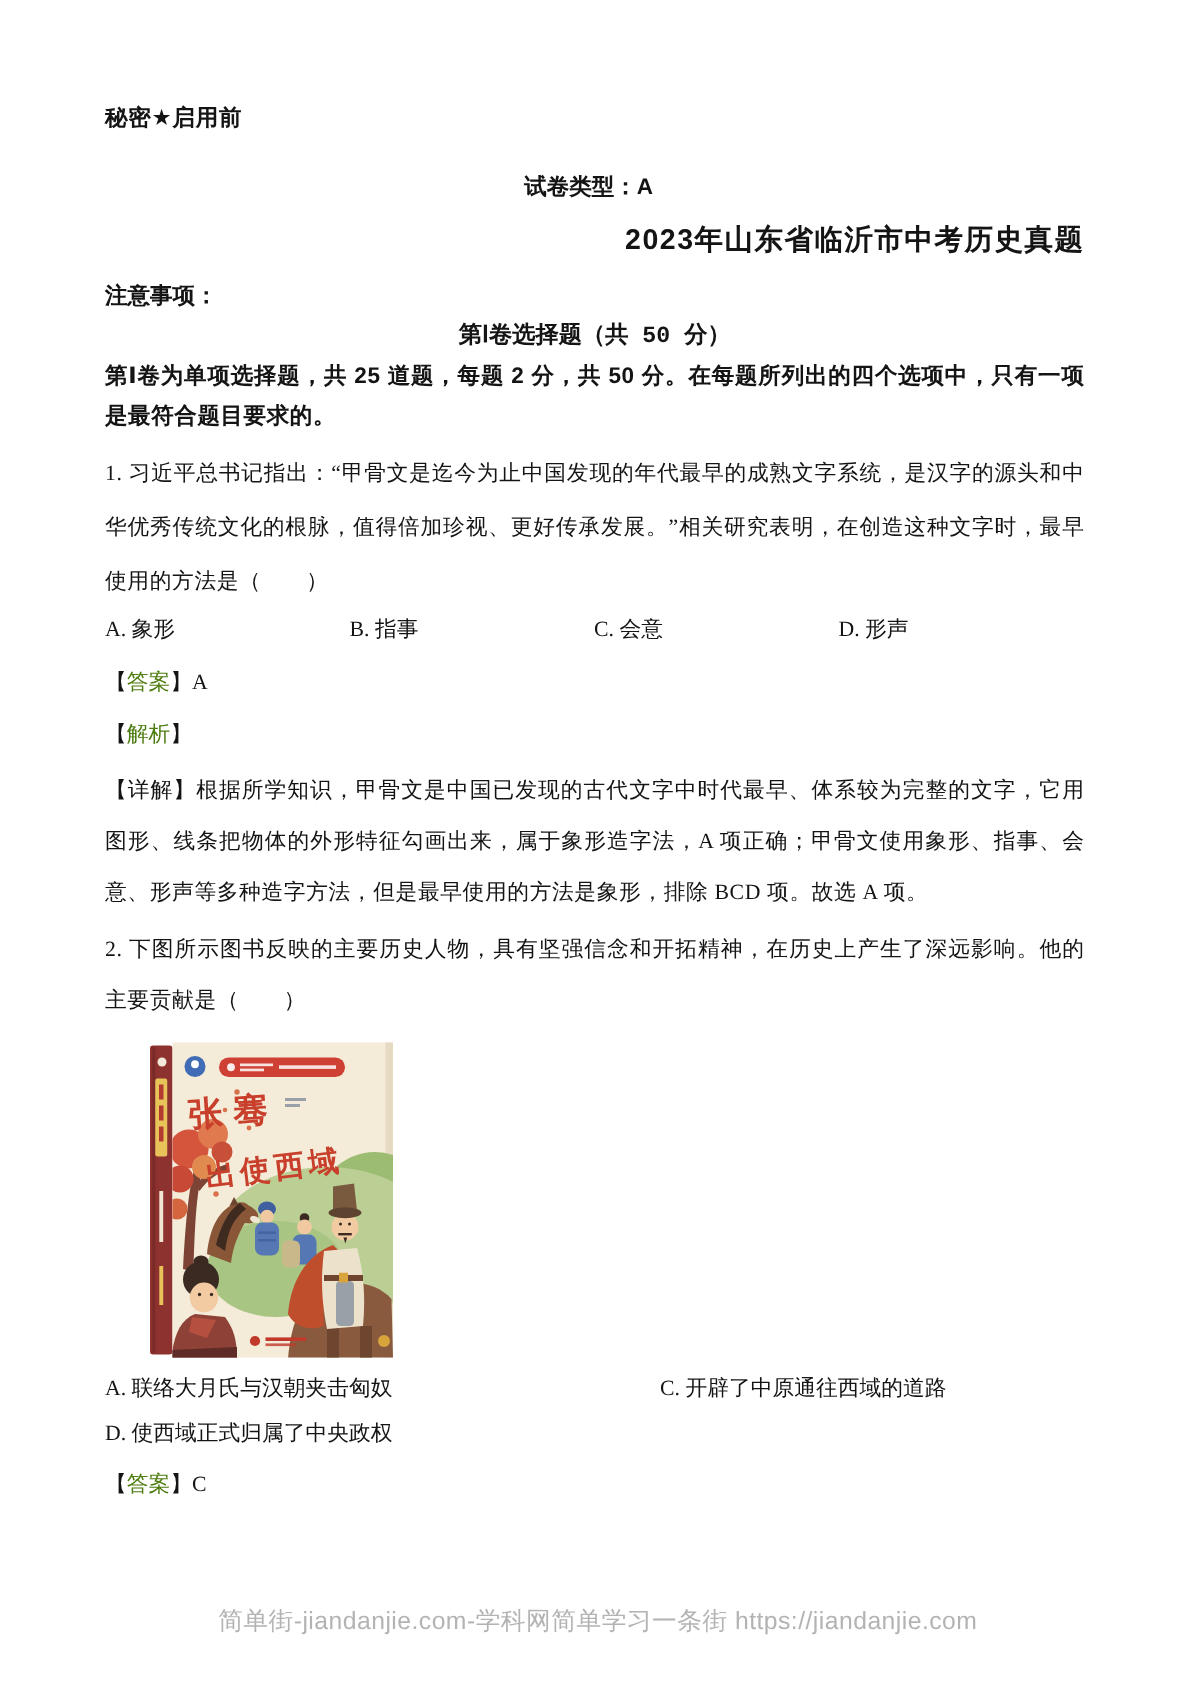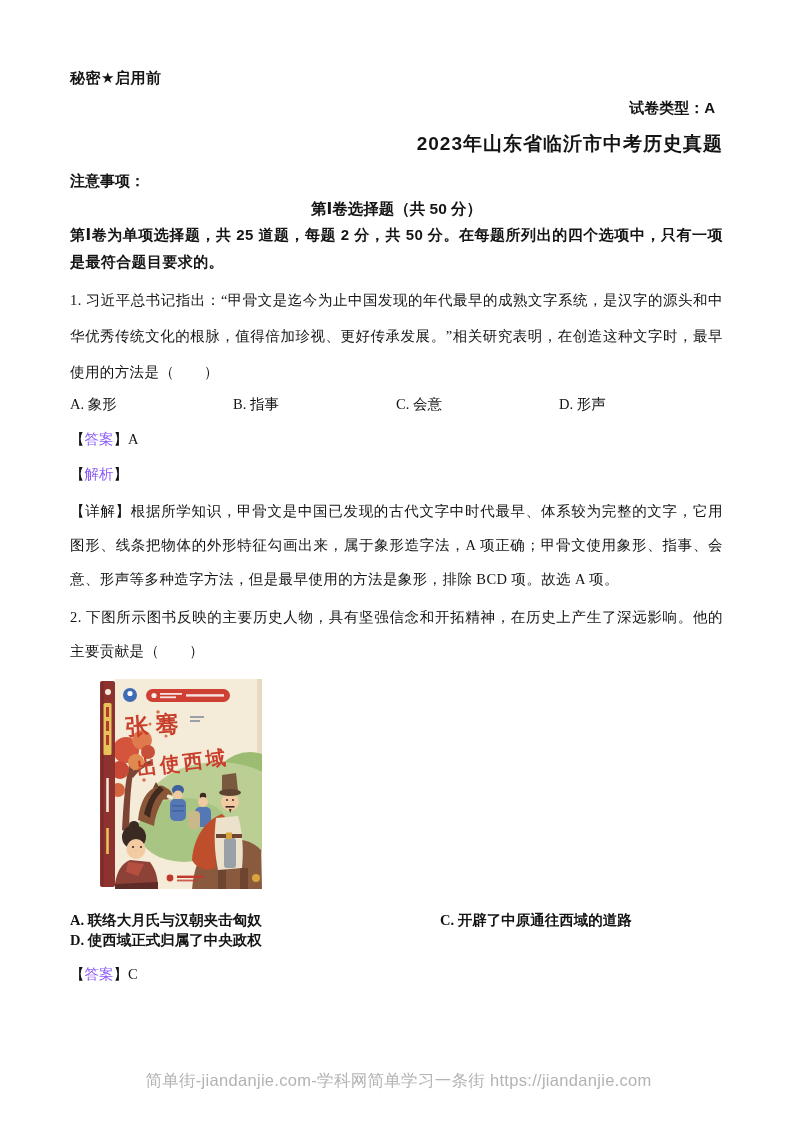--- a/index.html
+++ b/index.html
@@ -3,43 +3,43 @@
 <meta charset="utf-8">
 <style>
   * { margin:0; padding:0; box-sizing:border-box; }
   html,body { width:793px; height:1122px; background:#ffffff; }
   body { font-family:"Liberation Serif","DejaVu Serif",serif; color:#141414; }
   .page { position:relative; width:793px; height:1122px; overflow:hidden; padding:58px 70px 0 70px; }
 
   .heiti { font-family:"Liberation Sans","DejaVu Sans",sans-serif; font-weight:bold; }
 
   .secrecy { font-size:15px; letter-spacing:.5px;margin-top:11px; }
-  .paper-type { margin-top:11px; text-align:right; font-size:15px; padding-right:8px; }
+  .paper-type { margin-top:27px; text-align:center; font-size:15px; padding-right:8px; }
   .doc-title { margin-top:13px; text-align:right; font-size:19px; letter-spacing:1px; }
 
   .notes-heading { margin-top:15px; font-size:15px; }
   .note { font-size:15px; line-height:26px; text-align:justify; letter-spacing:.4px; }
 
-  .sec-heading { margin-top:5px; text-align:center; font-size:15.5px; line-height:25px; }
+  .sec-heading { margin-top:5px; text-align:center; font-size:15.5px; line-height:25px;font-family:Liberation Mono, monospace; }
   .sec-intro { font-size:15px; line-height:27px; text-align:justify; letter-spacing:.4px; }
 
   .stem { font-size:14.5px; line-height:36px; text-align:justify; letter-spacing:.4px; margin-top:7px; }
   .stem2 { font-size:14.5px; line-height:34px; text-align:justify; letter-spacing:.4px; margin-top:4px; }
 
   .options-row { display:flex; margin-top:3px; font-size:14.5px; line-height:22px; }
   .options-row .opt { width:163px; }
 
   .ans-line { margin-top:13px; font-size:14.5px; line-height:22px; }
-  .teal { color:#8b5cf6; }
+  .teal { color:#4d7c0f; }
 
   .detail { font-size:14.5px; line-height:34px; text-align:justify; letter-spacing:.4px; margin-top:9px; }
 
   .book { display:block; margin:10px 0 6px 30px; width:162px; height:212px; }
 
-  .options-grid { display:grid; grid-template-columns:370px auto; font-size:14.5px; line-height:20px; margin-top:20px;font-weight:bold; }
+  .options-grid { display:grid; grid-template-columns:370px auto; row-gap:10px; font-size:14.5px; line-height:20px; margin-top:10px; }
 
   .footer { position:absolute; left:4px; right:0; bottom:30px; text-align:center;
             font-family:"Liberation Sans","DejaVu Sans",sans-serif;
             font-size:16.5px; color:#B3B3B3; letter-spacing:.3px; }
   .footer a { color:#B3B3B3; text-decoration:none; }
 </style>
 </head>
 <body>
 
 <div class="page">

